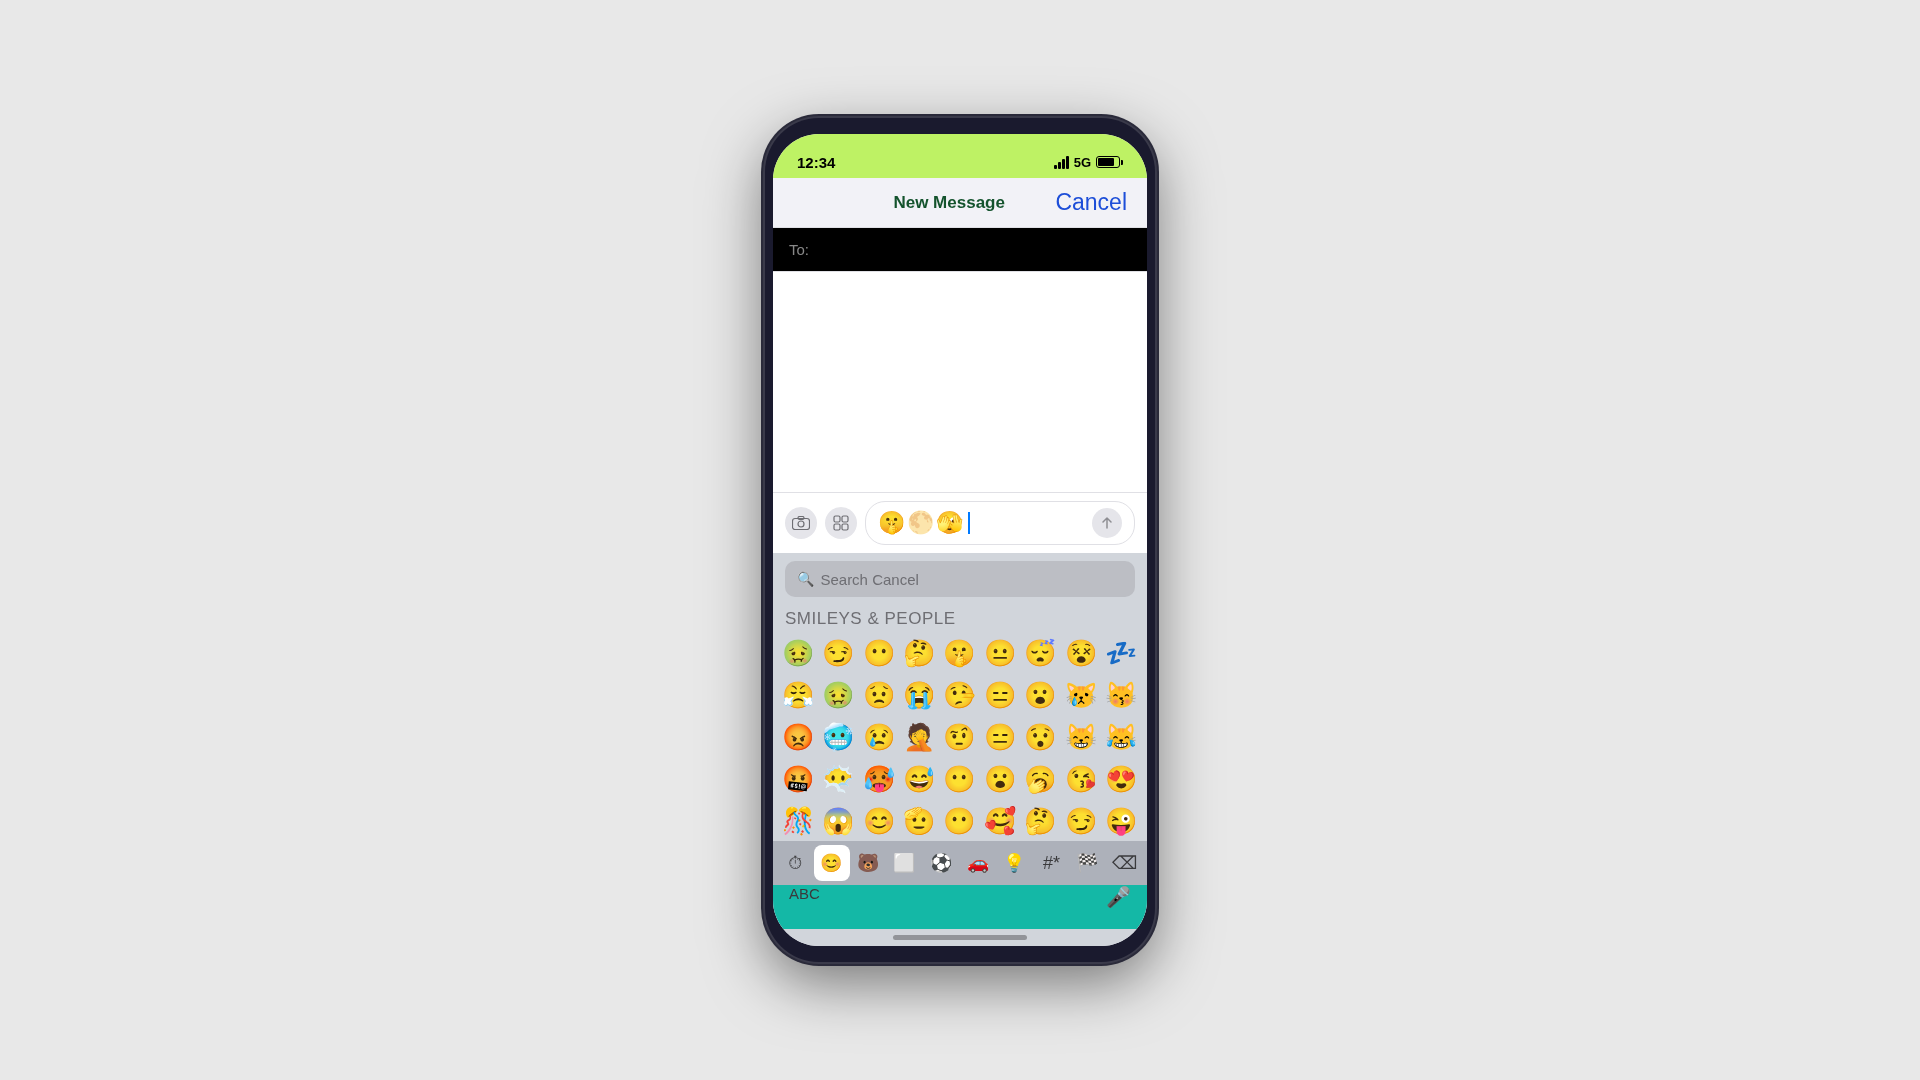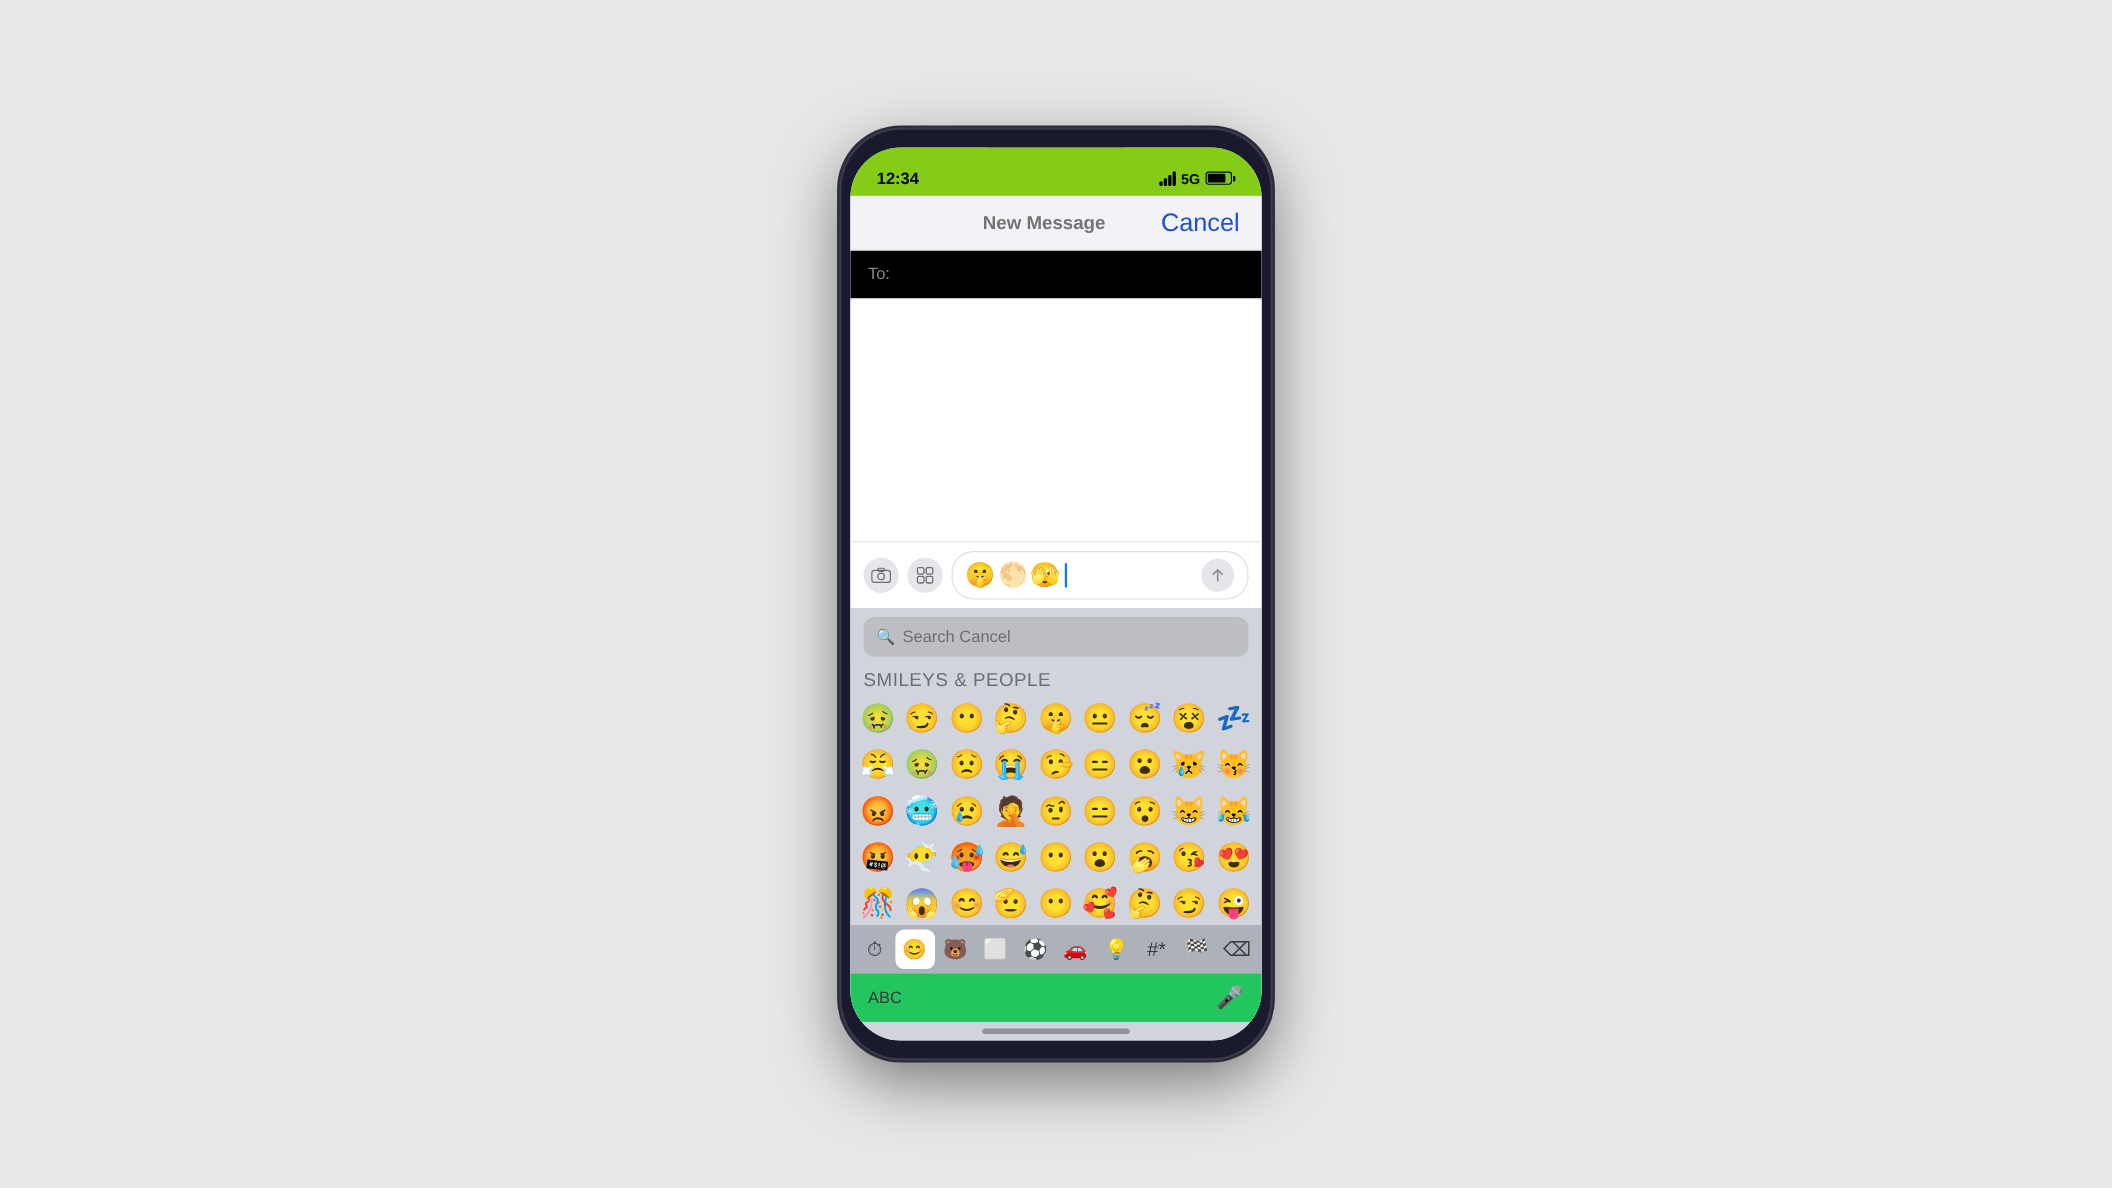--- a/index.html
+++ b/index.html
@@ -47,21 +47,21 @@
       margin-top: 16px;
       position: relative;
       display: flex;
       flex-direction: column;
     }
 
     
     .status-bar {
       width: 100%;
       height: 44px;
-      background: #84cc16;
+      background: #bef264;
       display: flex;
       align-items: center;
       justify-content: space-between;
       padding: 12px 24px 0;
       flex-shrink: 0;
       position: relative;
     }
     .status-time {
       font-size: 15px;
       font-weight: 600;
@@ -134,21 +134,21 @@
       display: flex;
       align-items: center;
       justify-content: space-between;
       padding: 0 20px;
       border-bottom: 1px solid #e0e0e5;
       flex-shrink: 0;
     }
     .header-title {
       font-size: 17px;
       font-weight: 600;
-      color: #737373;
+      color: #14532d;
       flex: 1;
       text-align: center;
     }
     .cancel-btn {
       font-size: 23px;
       color: #1d4ed8;
       cursor: pointer;
     }
     .header-spacer {
       width: 50px;
@@ -317,24 +317,24 @@
       cursor: pointer;
       color: #3a3a3c;
     }
     .kb-icon-btn.active {
       background: #fff;
       border-radius: 8px;
     }
 
     
     .abc-row {
-      background: #22c55e;
+      background: #14b8a6;
       height: 44px;
       display: flex;
-      align-items: center;
+      align-items: flex-start;
       justify-content: space-between;
       padding: 0 16px;
     }
     .abc-label {
       font-size: 15px;
       color: #3a3a3c;
       font-weight: 500;
     }
     .mic-icon {
       font-size: 20px;

